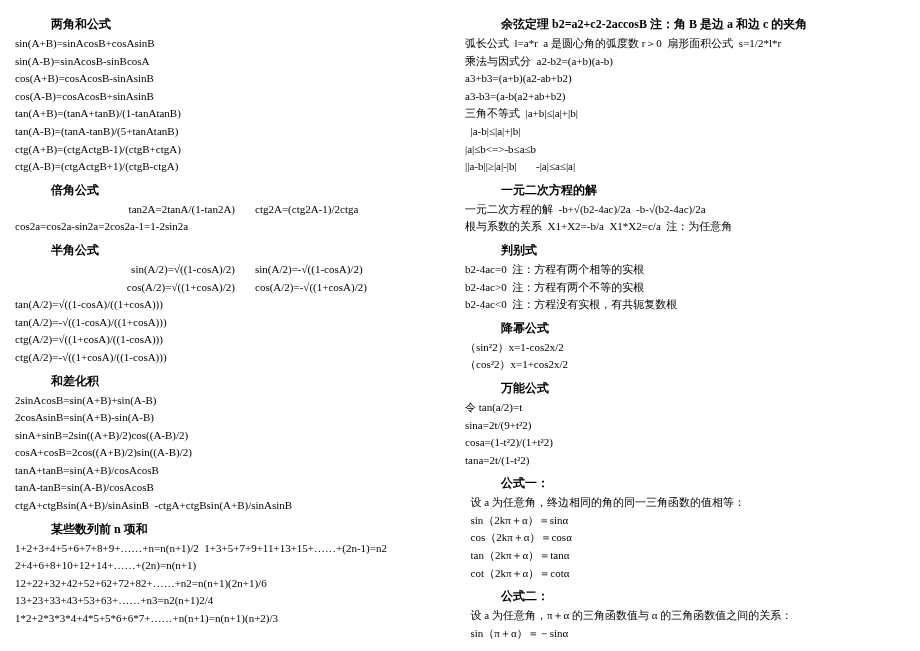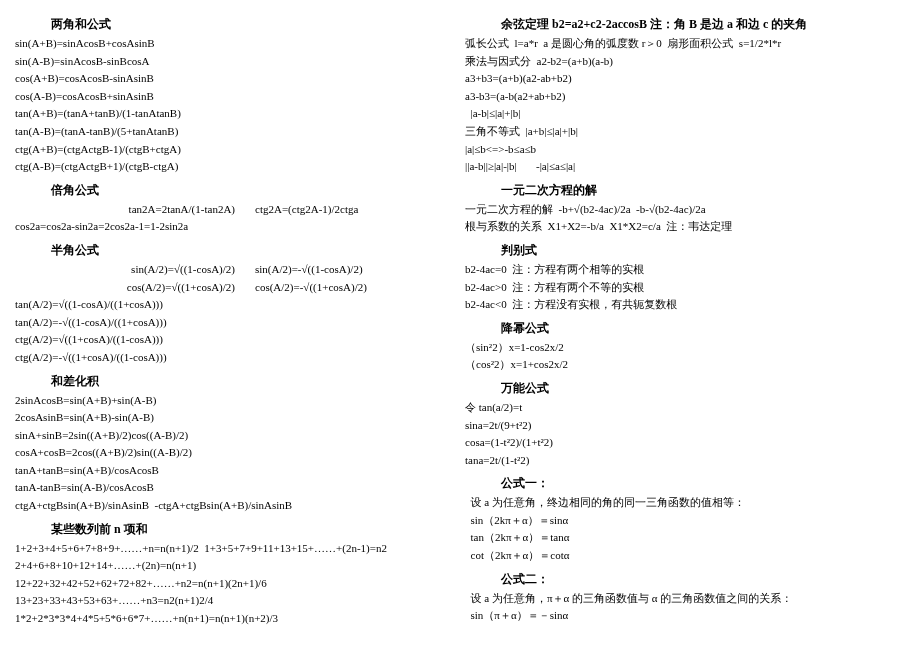--- a/index.html
+++ b/index.html
@@ -109,30 +109,30 @@
   </div>
 
   <div class="col-right">
 
     <div>
       <div class="section-title">余弦定理  b2=a2+c2-2accosB 注：角 B 是边 a 和边 c 的夹角</div>
       <div class="formula-line">弧长公式  l=a*r  a 是圆心角的弧度数 r＞0  扇形面积公式  s=1/2*l*r</div>
       <div class="formula-line">乘法与因式分  a2-b2=(a+b)(a-b)</div>
       <div class="formula-line">a3+b3=(a+b)(a2-ab+b2)</div>
       <div class="formula-line">a3-b3=(a-b(a2+ab+b2)</div>
+      <div class="formula-line">三角不等式  |a+b|≤|a|+|b|</div>
       <div class="formula-line">  |a-b|≤|a|+|b|</div>
-      <div class="formula-line">三角不等式  |a+b|≤|a|+|b|</div>
       <div class="formula-line">|a|≤b&lt;=&gt;-b≤a≤b</div>
       <div class="formula-line">||a-b||≥|a|-|b|       -|a|≤a≤|a|</div>
     </div>
 
     <div>
       <div class="section-title">一元二次方程的解</div>
       <div class="formula-line">一元二次方程的解  -b+√(b2-4ac)/2a  -b-√(b2-4ac)/2a</div>
-      <div class="formula-line">根与系数的关系  X1+X2=-b/a  X1*X2=c/a  注：韦达定理</div>
+      <div class="formula-line">根与系数的关系  X1+X2=-b/a  X1*X2=c/a  注：为任意角</div>
     </div>
 
     <div>
       <div class="section-title">判别式</div>
       <div class="formula-line">b2-4ac=0  注：方程有两个相等的实根</div>
       <div class="formula-line">b2-4ac&gt;0  注：方程有两个不等的实根</div>
       <div class="formula-line">b2-4ac&lt;0  注：方程没有实根，有共轭复数根</div>
     </div>
 
     <div>
@@ -146,20 +146,21 @@
       <div class="formula-line">令 tan(a/2)=t</div>
       <div class="formula-line">sina=2t/(9+t²2)</div>
       <div class="formula-line">cosa=(1-t²2)/(1+t²2)</div>
       <div class="formula-line">tana=2t/(1-t²2)</div>
     </div>
 
     <div>
       <div class="section-title">公式一：</div>
       <div class="formula-line">  设 a 为任意角，终边相同的角的同一三角函数的值相等：</div>
       <div class="formula-line">  sin（2kπ＋α）＝sinα</div>
+      <div class="formula-line">  cos（2kπ＋α）＝cosα</div>
       <div class="formula-line">  tan（2kπ＋α）＝tanα</div>
       <div class="formula-line">  cot（2kπ＋α）＝cotα</div>
     </div>
 
     <div>
       <div class="section-title">公式二：</div>
       <div class="formula-line">  设 a 为任意角，π＋α 的三角函数值与 α 的三角函数值之间的关系：</div>
       <div class="formula-line">  sin（π＋α）＝－sinα</div>
 
     </div>

